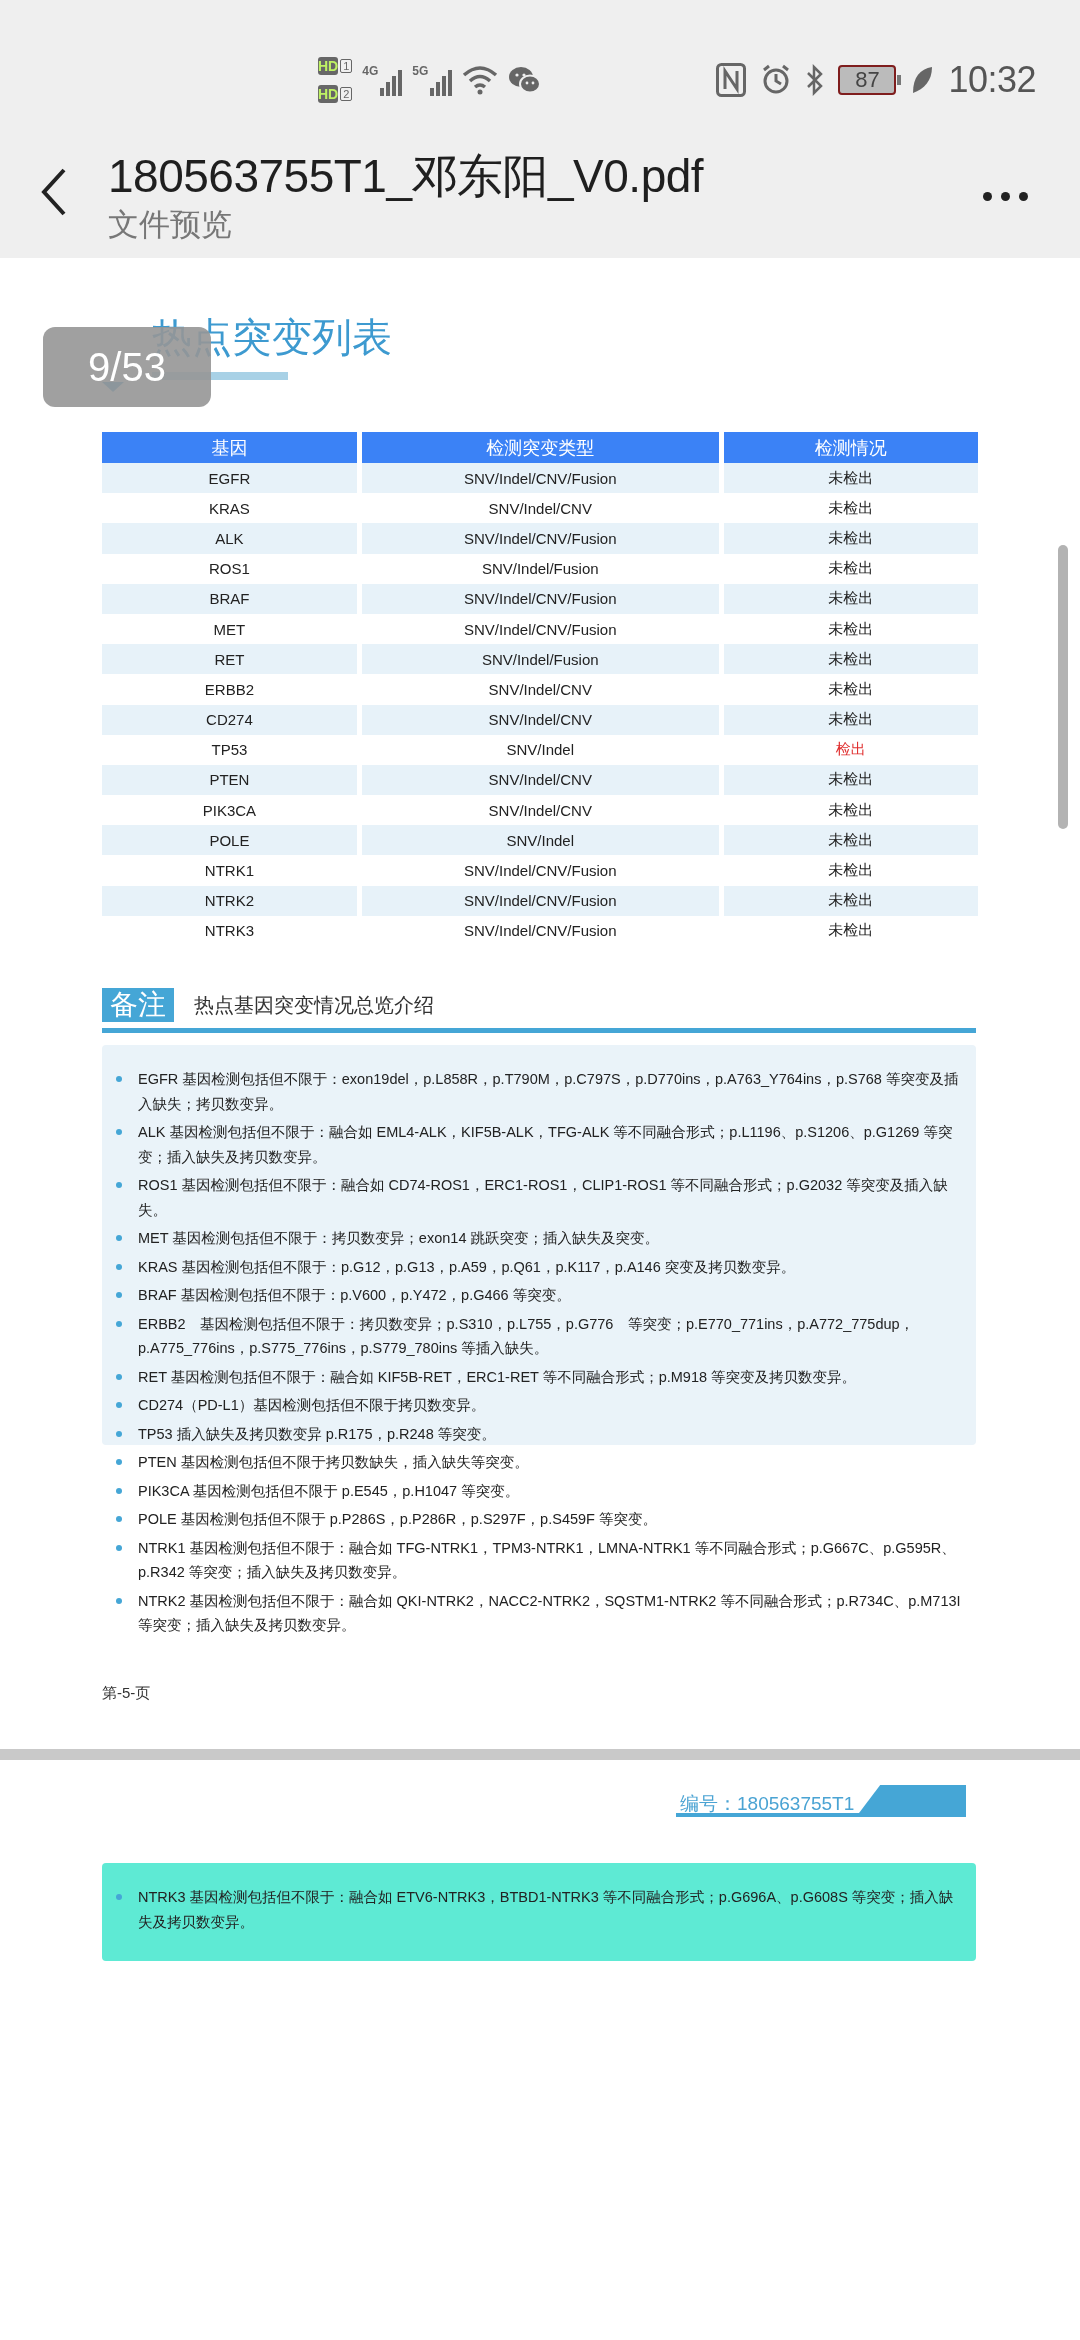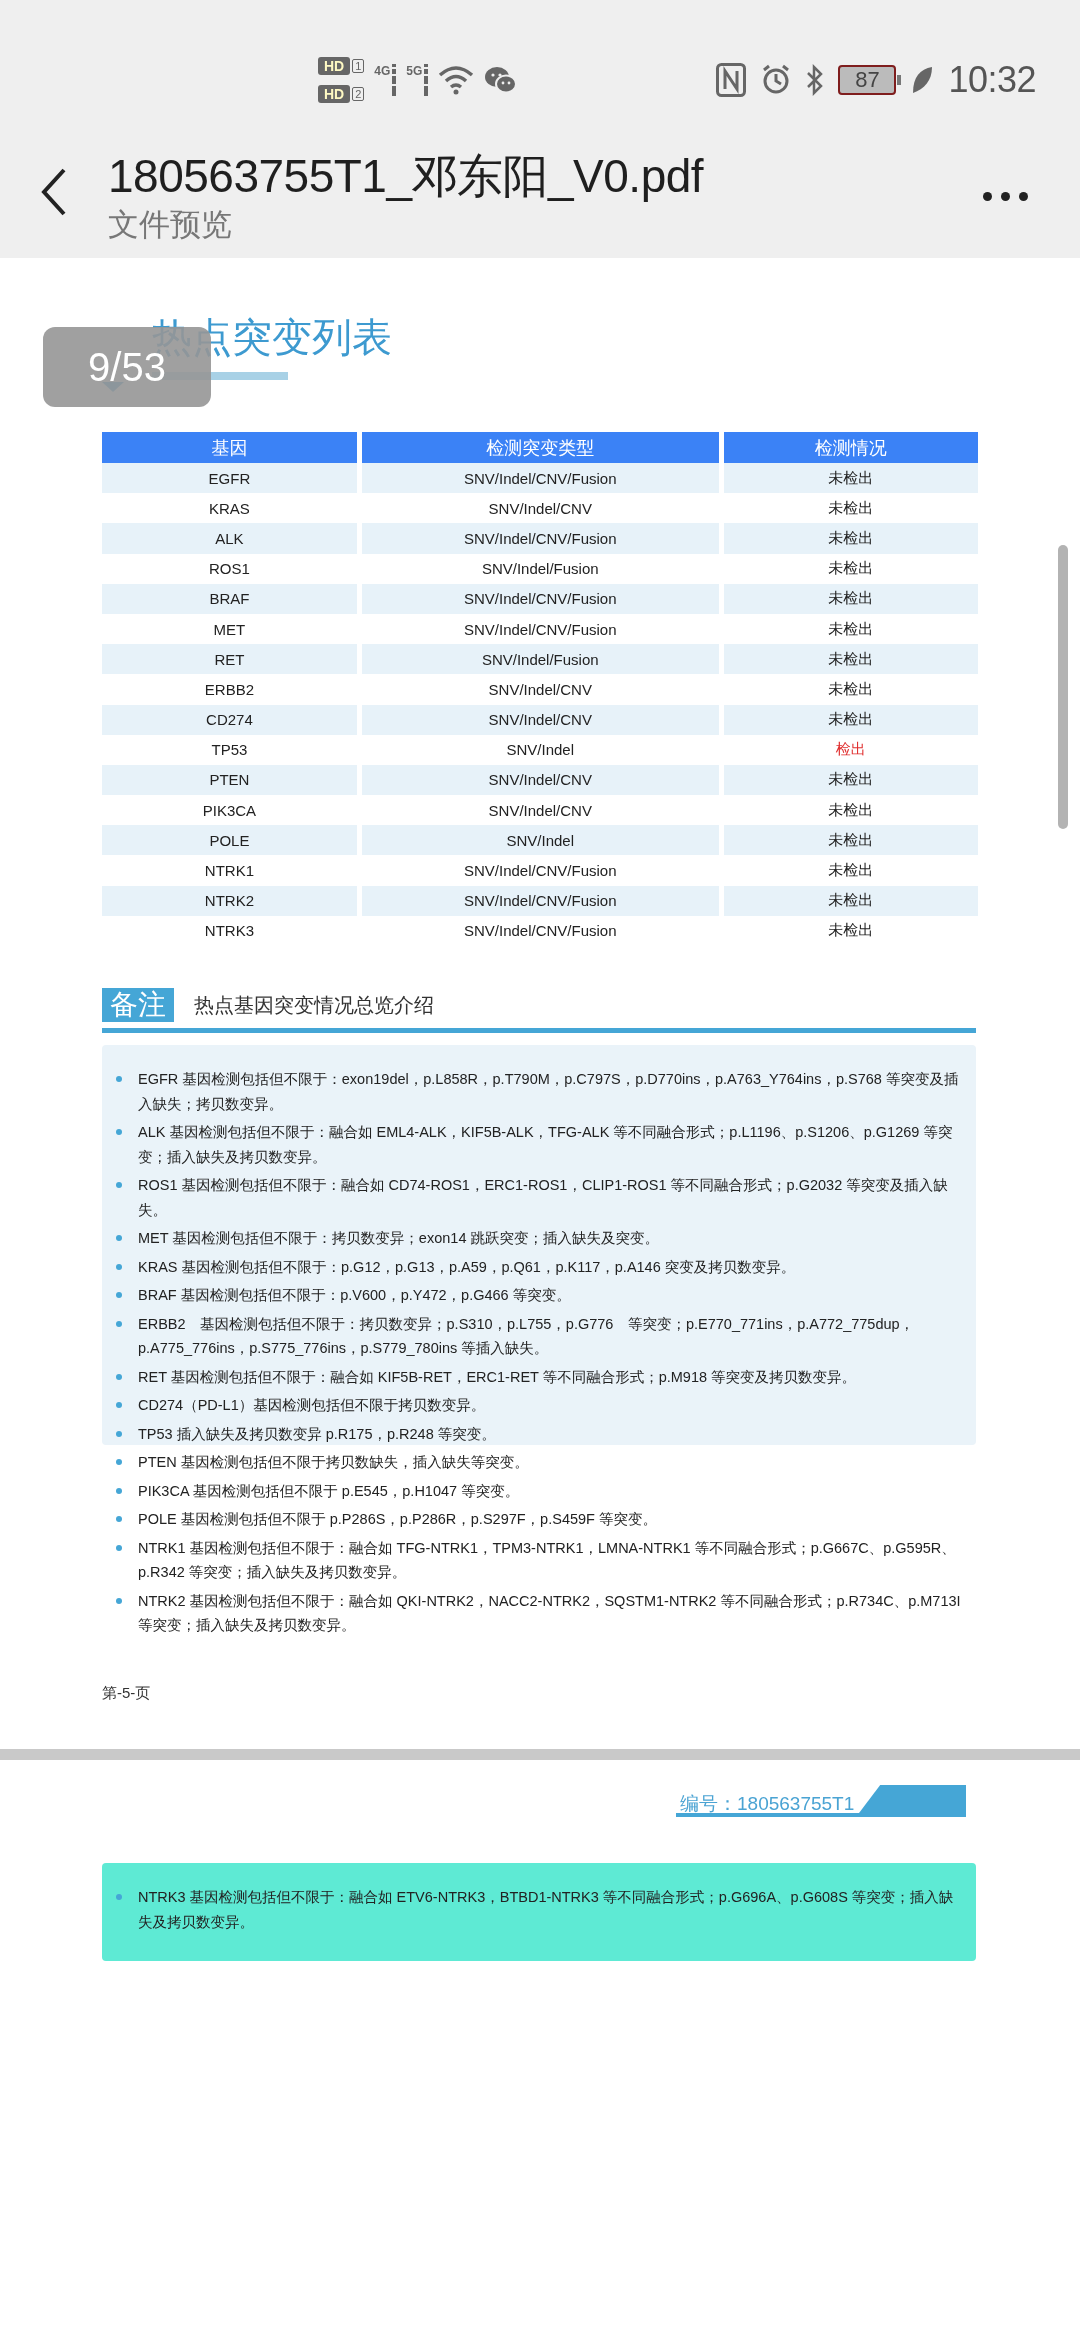--- a/index.html
+++ b/index.html
@@ -5,23 +5,23 @@
   * { box-sizing: border-box; margin: 0; padding: 0; }
   html, body { width: 1080px; height: 2340px; overflow: hidden; background: #ffffff; }
   body { position: relative; font-family: "Liberation Sans", "DejaVu Sans", sans-serif; color: #222; }
 
   
   .topbar { position: absolute; left: 0; top: 0; width: 1080px; height: 258px; background: #efefef; }
   .status { position: absolute; top: 50px; left: 0; width: 1080px; height: 60px; color: #555; }
   .sb-left { position: absolute; left: 318px; top: 0; height: 60px; display: flex; align-items: center; gap: 10px; }
   .hd-stack { display: flex; flex-direction: column; gap: 10px; }
   .hd { display: flex; align-items: center; gap: 2px; }
-  .hd-box { background: #666; color: #fef9c3; font-size: 14px; font-weight: bold; padding: 1px 6px; border-radius: 3px; line-height: 16px; }
+  .hd-box { background: #666; color: #bef264; font-size: 14px; font-weight: bold; padding: 1px 0; border-radius: 3px; line-height: 16px; }
   .hd-num { font-size: 11px; color: #666; border: 1px solid #666; border-radius: 2px; padding: 0 2px; line-height: 12px; }
-  .sig { display: flex; align-items: flex-end; gap: 2px; height: 32px; position: relative; padding-left: 18px; flex-direction: column; }
+  .sig { display: flex; align-items: flex-end; gap: 2px; height: 32px; position: relative; padding-left: 18px; }
   .sig .tag { position: absolute; left: 0; top: 0; font-size: 12px; font-weight: bold; color: #666; }
   .sig i { display: block; width: 4px; background: #666; }
   .sb-right { position: absolute; right: 44px; top: 0; height: 60px; display: flex; align-items: center; gap: 14px; }
   .batt { width: 58px; height: 30px; border: 2px solid #7f1d1d; border-radius: 4px; background: #bbb; color: #444; font-size: 22px; text-align: center; line-height: 26px; position: relative; }
   .batt:after { content: ""; position: absolute; right: -7px; top: 8px; width: 4px; height: 10px; background: #777; }
   .clock { font-size: 36px; color: #555; letter-spacing: -0.5px; }
 
   .appbar { position: absolute; top: 140px; left: 0; width: 1080px; height: 118px; }
   .back { position: absolute; left: 34px; top: 22px; width: 40px; height: 60px; }
   .title { position: absolute; left: 108px; top: 6px; font-size: 46px; color: #1f1f1f; letter-spacing: -0.5px; white-space: nowrap; }

